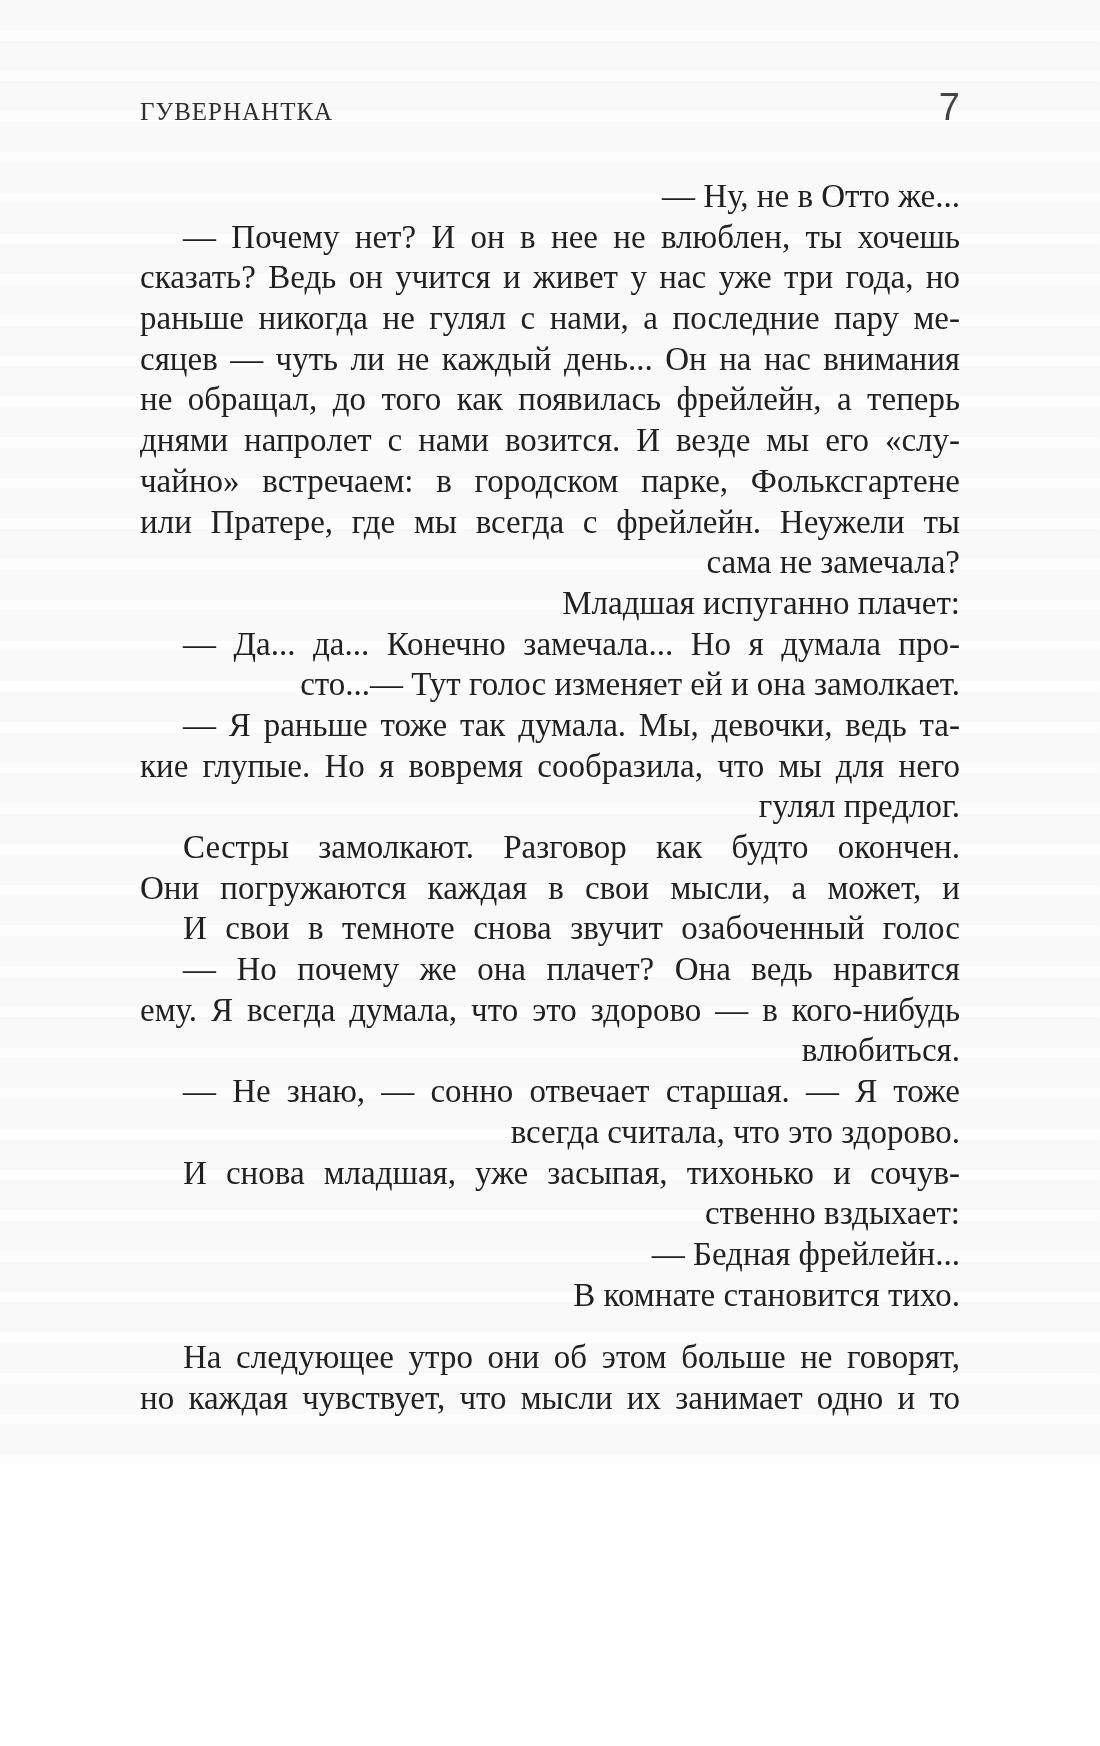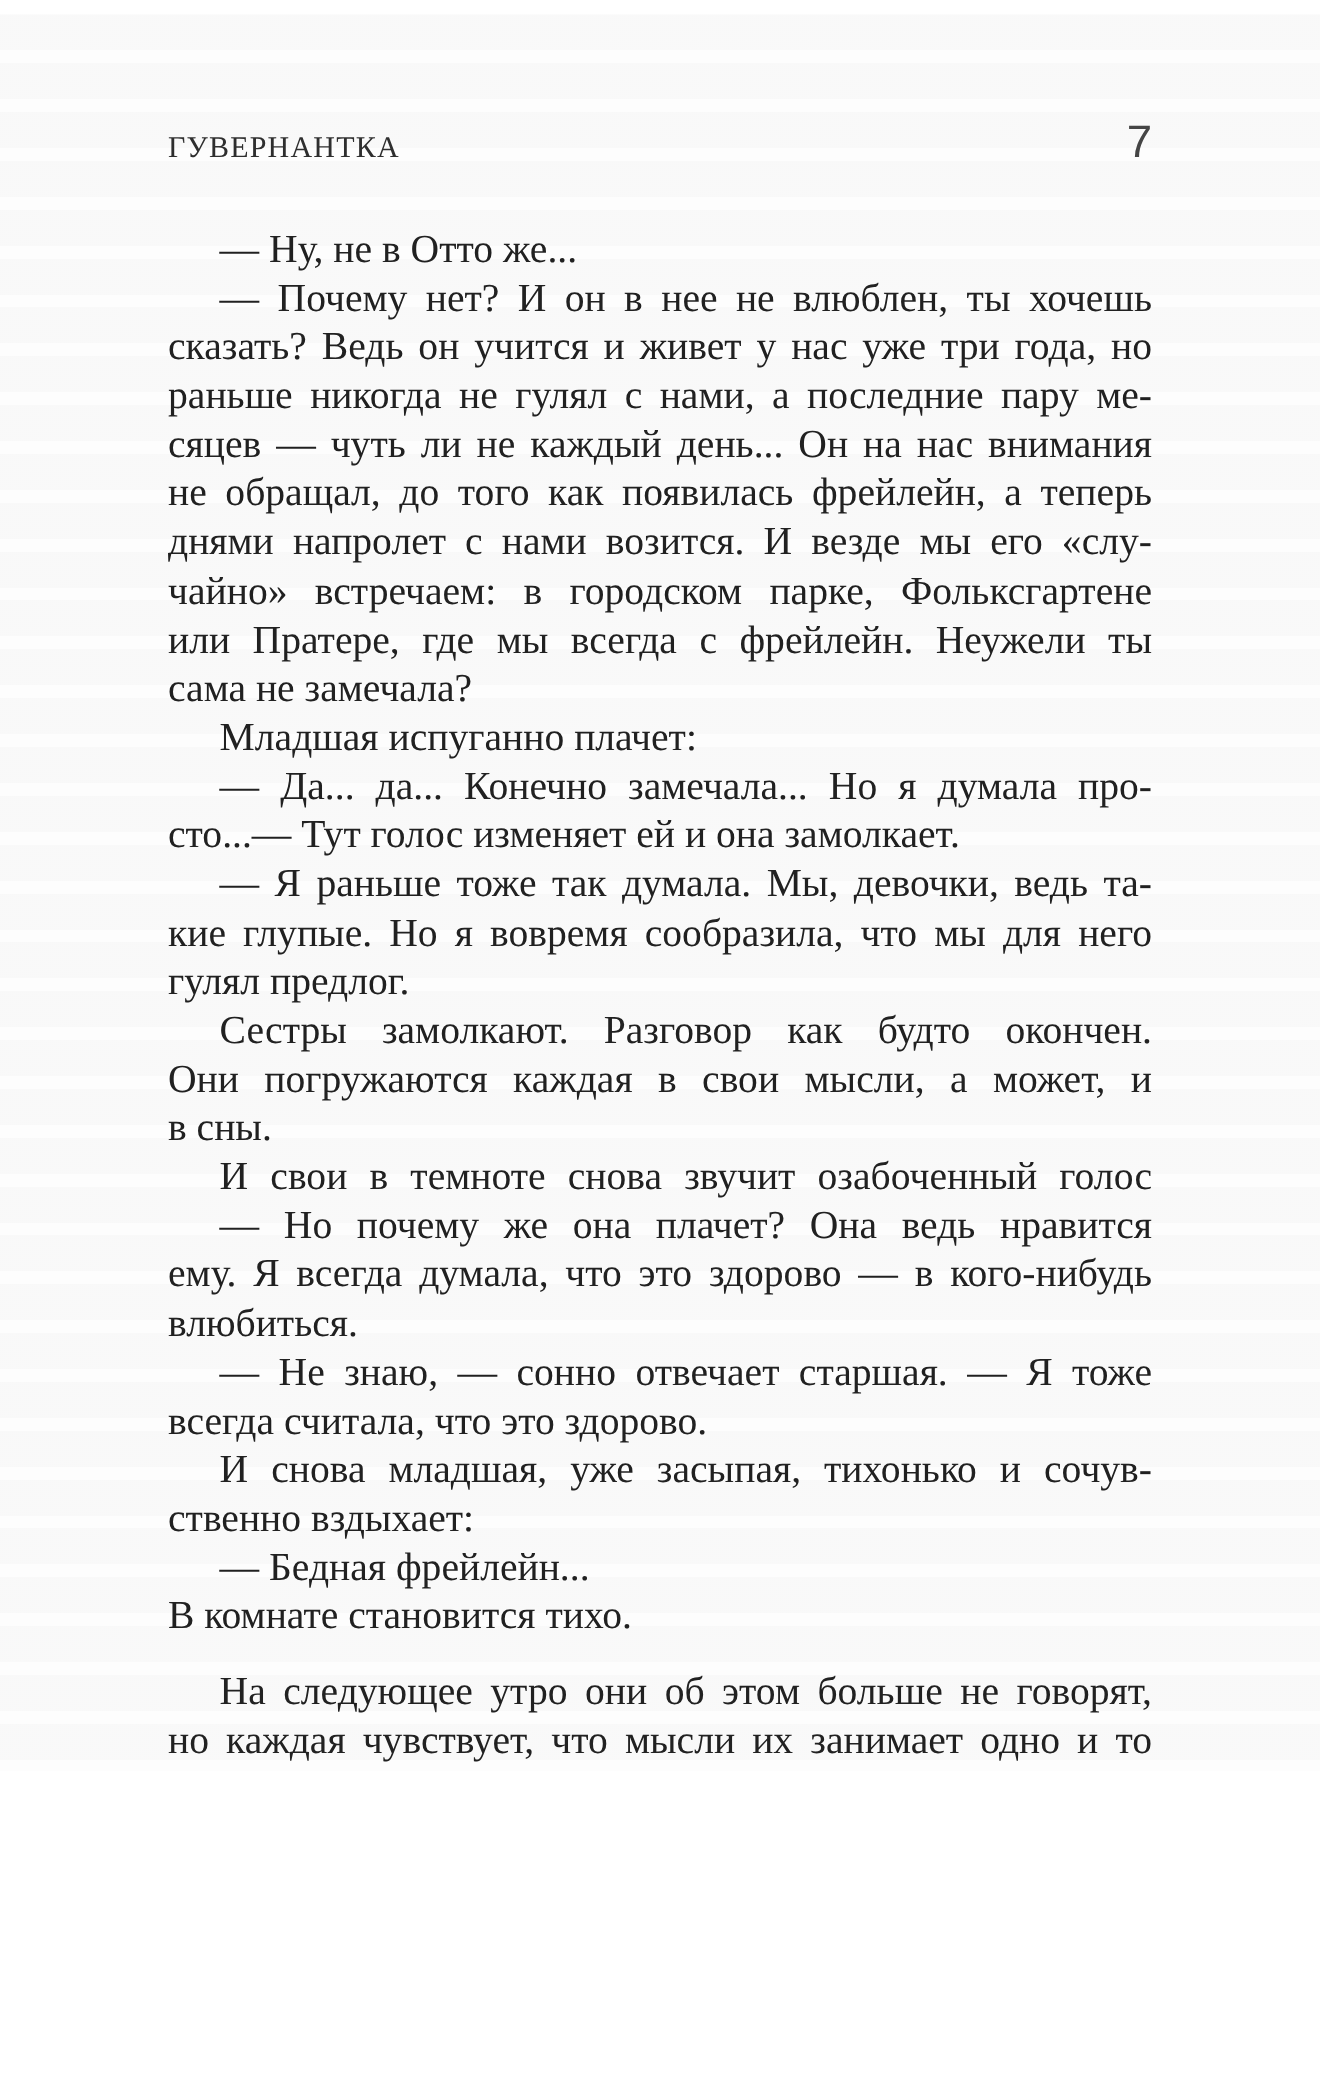--- a/index.html
+++ b/index.html
@@ -8,21 +8,21 @@
     background: #ffffff;
   }
   body {
     width: 1100px;
     height: 1746px;
     position: relative;
     font-family: "Liberation Serif", "DejaVu Serif", serif;
   }
   .page {
     position: absolute;
-    left: 0; top: 12px;
+    left: 0; top: 0;
     width: 1100px;
     height: 1464px;
     background:
       repeating-linear-gradient(
         to bottom,
         rgba(170,170,170,0.05) 0px,
         rgba(170,170,170,0.05) 30px,
         rgba(255,255,255,0) 30px,
         rgba(255,255,255,0) 40.7px
       ),
@@ -49,21 +49,21 @@
   }
   .text-block {
     margin-top: 46px;
     width: 820px;
     color: #212121;
     font-size: 33px;
     line-height: 40.7px;
   }
   .ln {
     height: 40.7px;
-    text-align: left;
+    text-align: right;
     white-space: normal;
   }
   .ln.just {
     text-align: justify;
     text-align-last: justify;
   }
   .ln.indent {
     text-indent: 43px;
   }
   .ln.gap {
@@ -92,21 +92,20 @@
     <div class="ln just">или Пратере, где мы всегда с фрейлейн. Неужели ты</div>
     <div class="ln">сама не замечала?</div>
     <div class="ln indent">Младшая испуганно плачет:</div>
     <div class="ln indent just">— Да... да... Конечно замечала... Но я думала про-</div>
     <div class="ln">сто...— Тут голос изменяет ей и она замолкает.</div>
     <div class="ln indent just">— Я раньше тоже так думала. Мы, девочки, ведь та-</div>
     <div class="ln just">кие глупые. Но я вовремя сообразила, что мы для него</div>
     <div class="ln">гулял предлог.</div>
     <div class="ln indent just">Сестры замолкают. Разговор как будто окончен.</div>
     <div class="ln just">Они погружаются каждая в свои мысли, а может, и</div>
-    <div class="ln">в сны.</div>
     <div class="ln indent just">И свои в темноте снова звучит озабоченный голос</div>
     <div class="ln indent just">— Но почему же она плачет? Она ведь нравится</div>
     <div class="ln just">ему. Я всегда думала, что это здорово — в кого-нибудь</div>
     <div class="ln">влюбиться.</div>
     <div class="ln indent just">— Не знаю, — сонно отвечает старшая. — Я тоже</div>
     <div class="ln">всегда считала, что это здорово.</div>
     <div class="ln indent just">И снова младшая, уже засыпая, тихонько и сочув-</div>
     <div class="ln">ственно вздыхает:</div>
     <div class="ln indent">— Бедная фрейлейн...</div>
     <div class="ln">В комнате становится тихо.</div>

